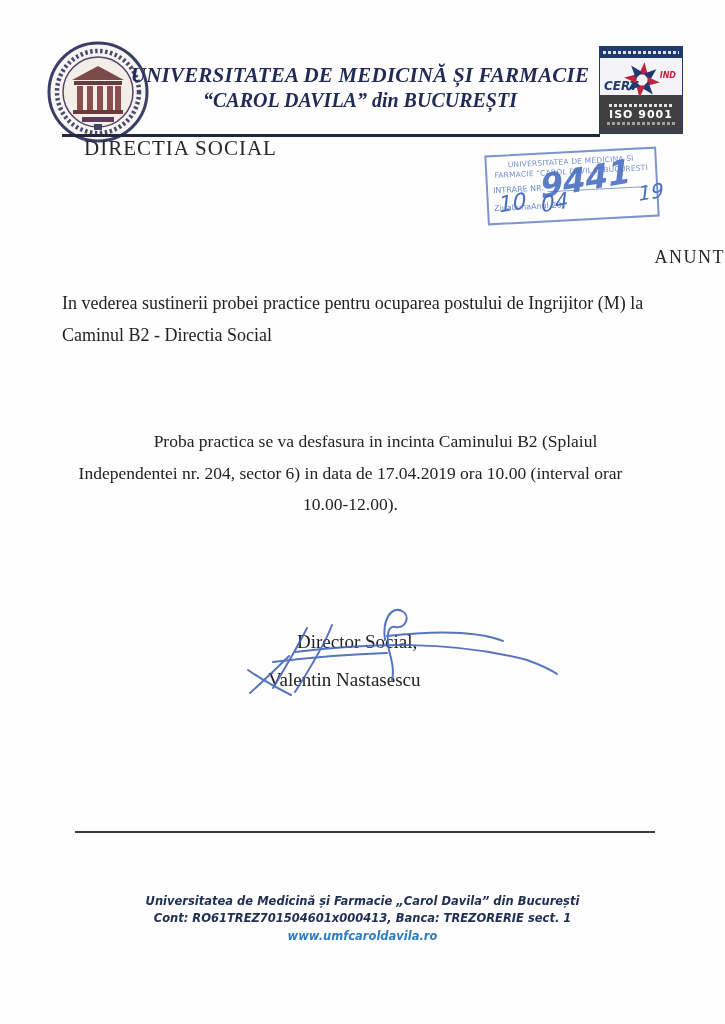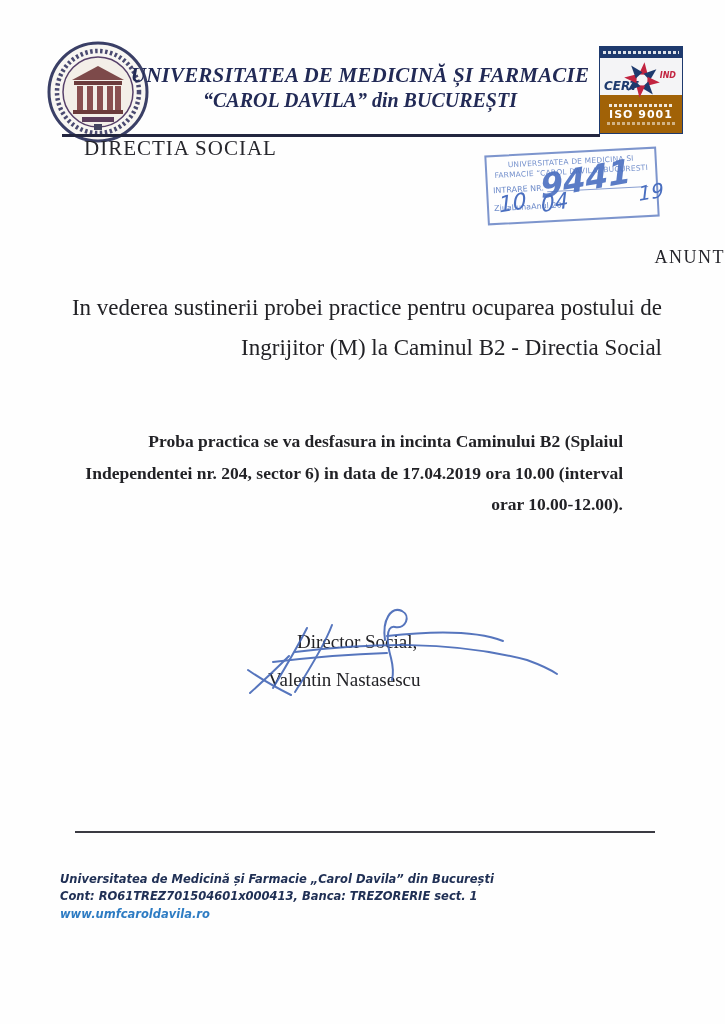--- a/index.html
+++ b/index.html
@@ -24,21 +24,21 @@
   }
   .badge-top{height:11px; background:#1e3a6e; display:flex; align-items:center; padding:0 3px;}
   .dash-line{height:3px; width:100%;
     background:repeating-linear-gradient(90deg, rgba(255,255,255,.85) 0 3px, transparent 3px 5px);}
   .badge-mid{flex:1; position:relative; background:#f4f4f6;}
   .badge-cert{position:absolute; left:4px; top:21px; font-family:"DejaVu Sans",sans-serif;
     font-size:12px; font-weight:bold; font-style:italic; color:#1e3a6e;}
   .badge-ind{position:absolute; right:6px; top:13px; font-family:"DejaVu Sans",sans-serif;
     font-size:8px; font-weight:bold; font-style:italic; color:#c22440;}
   .pinwheel{position:absolute; left:20px; top:1px;}
-  .badge-bottom{height:34px; background:#a16207; display:flex; flex-direction:column;
+  .badge-bottom{height:34px; background:#404040; display:flex; flex-direction:column;
     align-items:center; justify-content:center; gap:2px; padding:2px 3px;}
   .badge-iso{font-family:"DejaVu Sans",sans-serif; font-size:11px; font-weight:bold;
     color:#ffffff; letter-spacing:1px; line-height:1;}
   .header-rule{position:absolute; left:62px; top:134px; width:538px; height:3px; background:#23263f;}
   .dept{
     position:absolute; left:84px; top:136px; font-size:21px; letter-spacing:1px;
     color:#26262c; font-family:"Liberation Serif", serif;
   }
   
   .stamp{
@@ -55,34 +55,34 @@
     position:absolute; color:#4a6fc0; font-family:"DejaVu Sans",sans-serif;
     font-style:italic; transform:rotate(-7deg) skewX(-6deg); line-height:1;
   }
   .hand-nr{left:52px; top:10px; font-size:33px; font-weight:bold; opacity:.9;}
   .hand-day{left:10px; top:36px; font-size:22px;}
   .hand-month{left:52px; top:38px; font-size:22px;}
   .hand-year{left:150px; top:33px; font-size:20px;}
   
   .heading{position:absolute; left:0; top:247px; width:725px; text-align:right;
     font-size:18px; letter-spacing:1.5px; color:#26262c;}
-  .intro{position:absolute; left:62px; top:288px; width:600px; text-align:right;
-    font-size:23px; line-height:1.75; color:#222226;}
+  .intro{position:absolute; left:62px; top:288px; width:600px; text-align:left;
+    font-size:18px; line-height:1.75; color:#222226;}
   .body-par{
     position:absolute; left:78px; top:426px; width:545px; font-size:17.5px;
-    line-height:1.8; text-indent:50px; color:#222226; text-align:right;font-weight:bold;
+    line-height:1.8; text-indent:50px; color:#222226; text-align:center;
   }
   
   .sig-role{position:absolute; left:297px; top:631px; font-size:19px; color:#222226;}
   .sig-name{position:absolute; left:268px; top:669px; font-size:19px; color:#222226;}
   .sig-ink{position:absolute; left:235px; top:598px; pointer-events:none;}
   
   .footer-rule{position:absolute; left:75px; top:831px; width:580px; height:2px; background:#3a3a42;}
   .footer{
-    position:absolute; left:60px; top:871px; width:605px; 
+    position:absolute; left:60px; top:893px; width:605px; text-align:center;
     font-family:"DejaVu Sans", sans-serif; font-style:italic; font-weight:bold;
     color:#203055; font-size:11.5px; line-height:1.5;
   }
   .footer .site{color:#2e7cc3;}
 </style>
 </head>
 <body>
 
 <div class="page">
 

